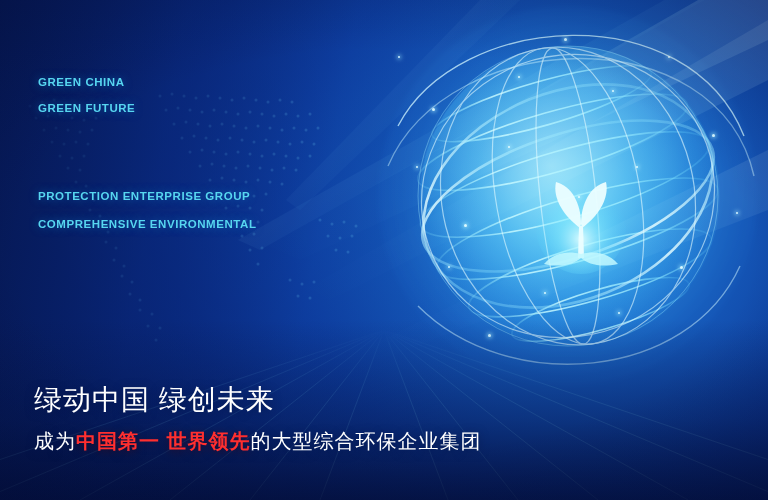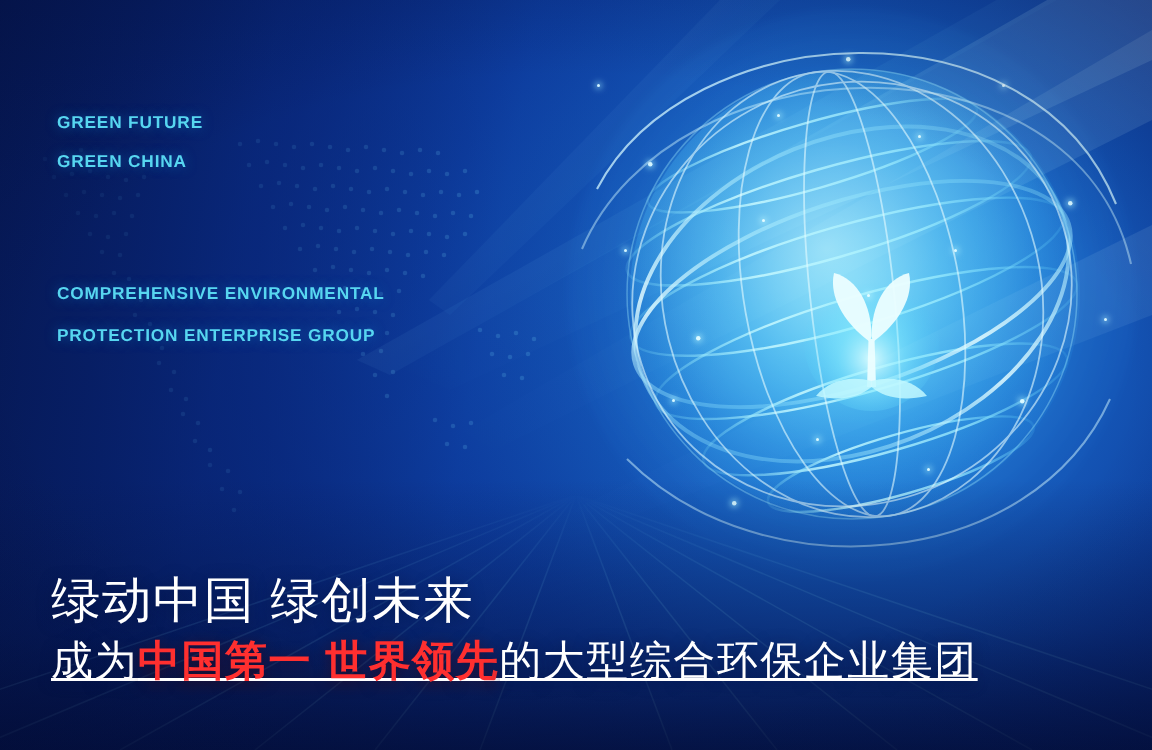--- a/index.html
+++ b/index.html
@@ -152,34 +152,33 @@
   .en-block-2 .en-line { line-height: 28px; }
 
   .cn-block {
     position: absolute;
     left: 34px;
     bottom: 38px;
     width: 720px;
   }
   .cn-line1 {
     color: #ffffff;
-    font-size: 33px;
+    font-size: 28px;
     font-weight: normal;
     letter-spacing: 1px;
     line-height: 40px;
     text-shadow: 0 2px 10px rgba(0,20,70,0.75);
   }
   .cn-line2 {
-    font-size: 28px;
+    font-size: 20px;
     line-height: 42px;
     letter-spacing: 1px;
     color: #ffffff;
     text-shadow: 0 2px 10px rgba(0,20,70,0.75);
     white-space: nowrap;
-    text-decoration: underline;
   }
   .cn-accent {
     color: #ff2f2f;
     font-weight: bold;
     text-shadow: 0 2px 10px rgba(60,0,0,0.55);
   }
 </style>
 </head>
 <body>
 
@@ -510,27 +509,27 @@
         <path d="M0 124 L768 124" stroke-opacity="0.4"></path>
         <path d="M0 158 L768 158" stroke-opacity="0.45"></path>
       </g>
     </svg>
   </div>
 
   <div class="bg-bottom-glow"></div>
   <div class="bg-vignette"></div>
 
   <div class="en-block">
+    <div class="en-line">GREEN CHINA</div>
     <div class="en-line">GREEN FUTURE</div>
-    <div class="en-line">GREEN CHINA</div>
   </div>
 
   <div class="en-block-2">
+    <div class="en-line">PROTECTION ENTERPRISE GROUP</div>
     <div class="en-line">COMPREHENSIVE ENVIRONMENTAL</div>
-    <div class="en-line">PROTECTION ENTERPRISE GROUP</div>
   </div>
 
   <div class="cn-block">
     <div class="cn-line1">绿动中国 绿创未来</div>
     <div class="cn-line2"><span>成为</span><span class="cn-accent">中国第一 世界领先</span><span>的大型综合环保企业集团</span></div>
   </div>
 
 </div>
 
 </body></html>

